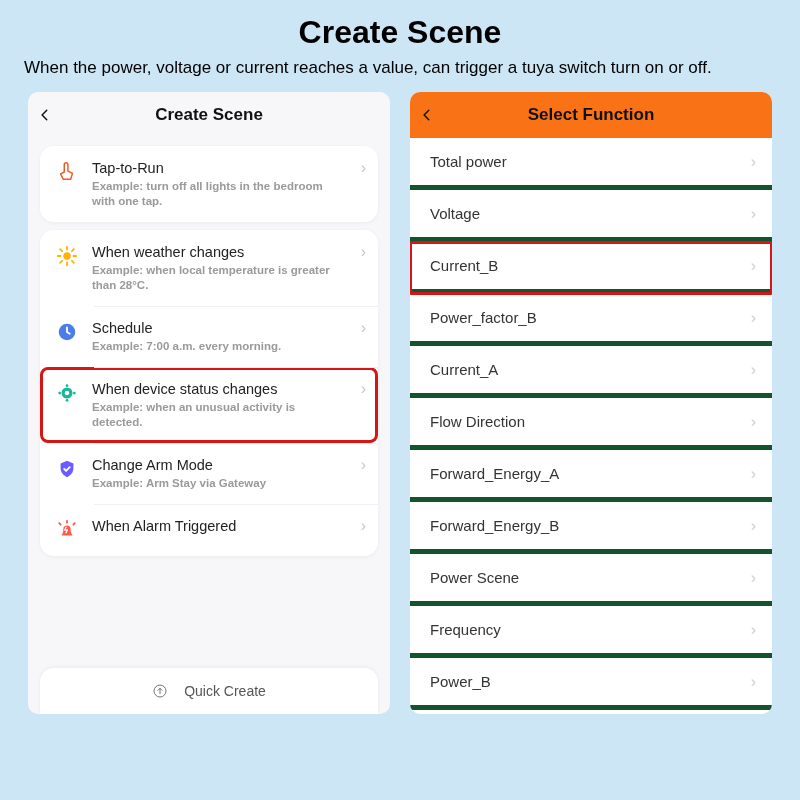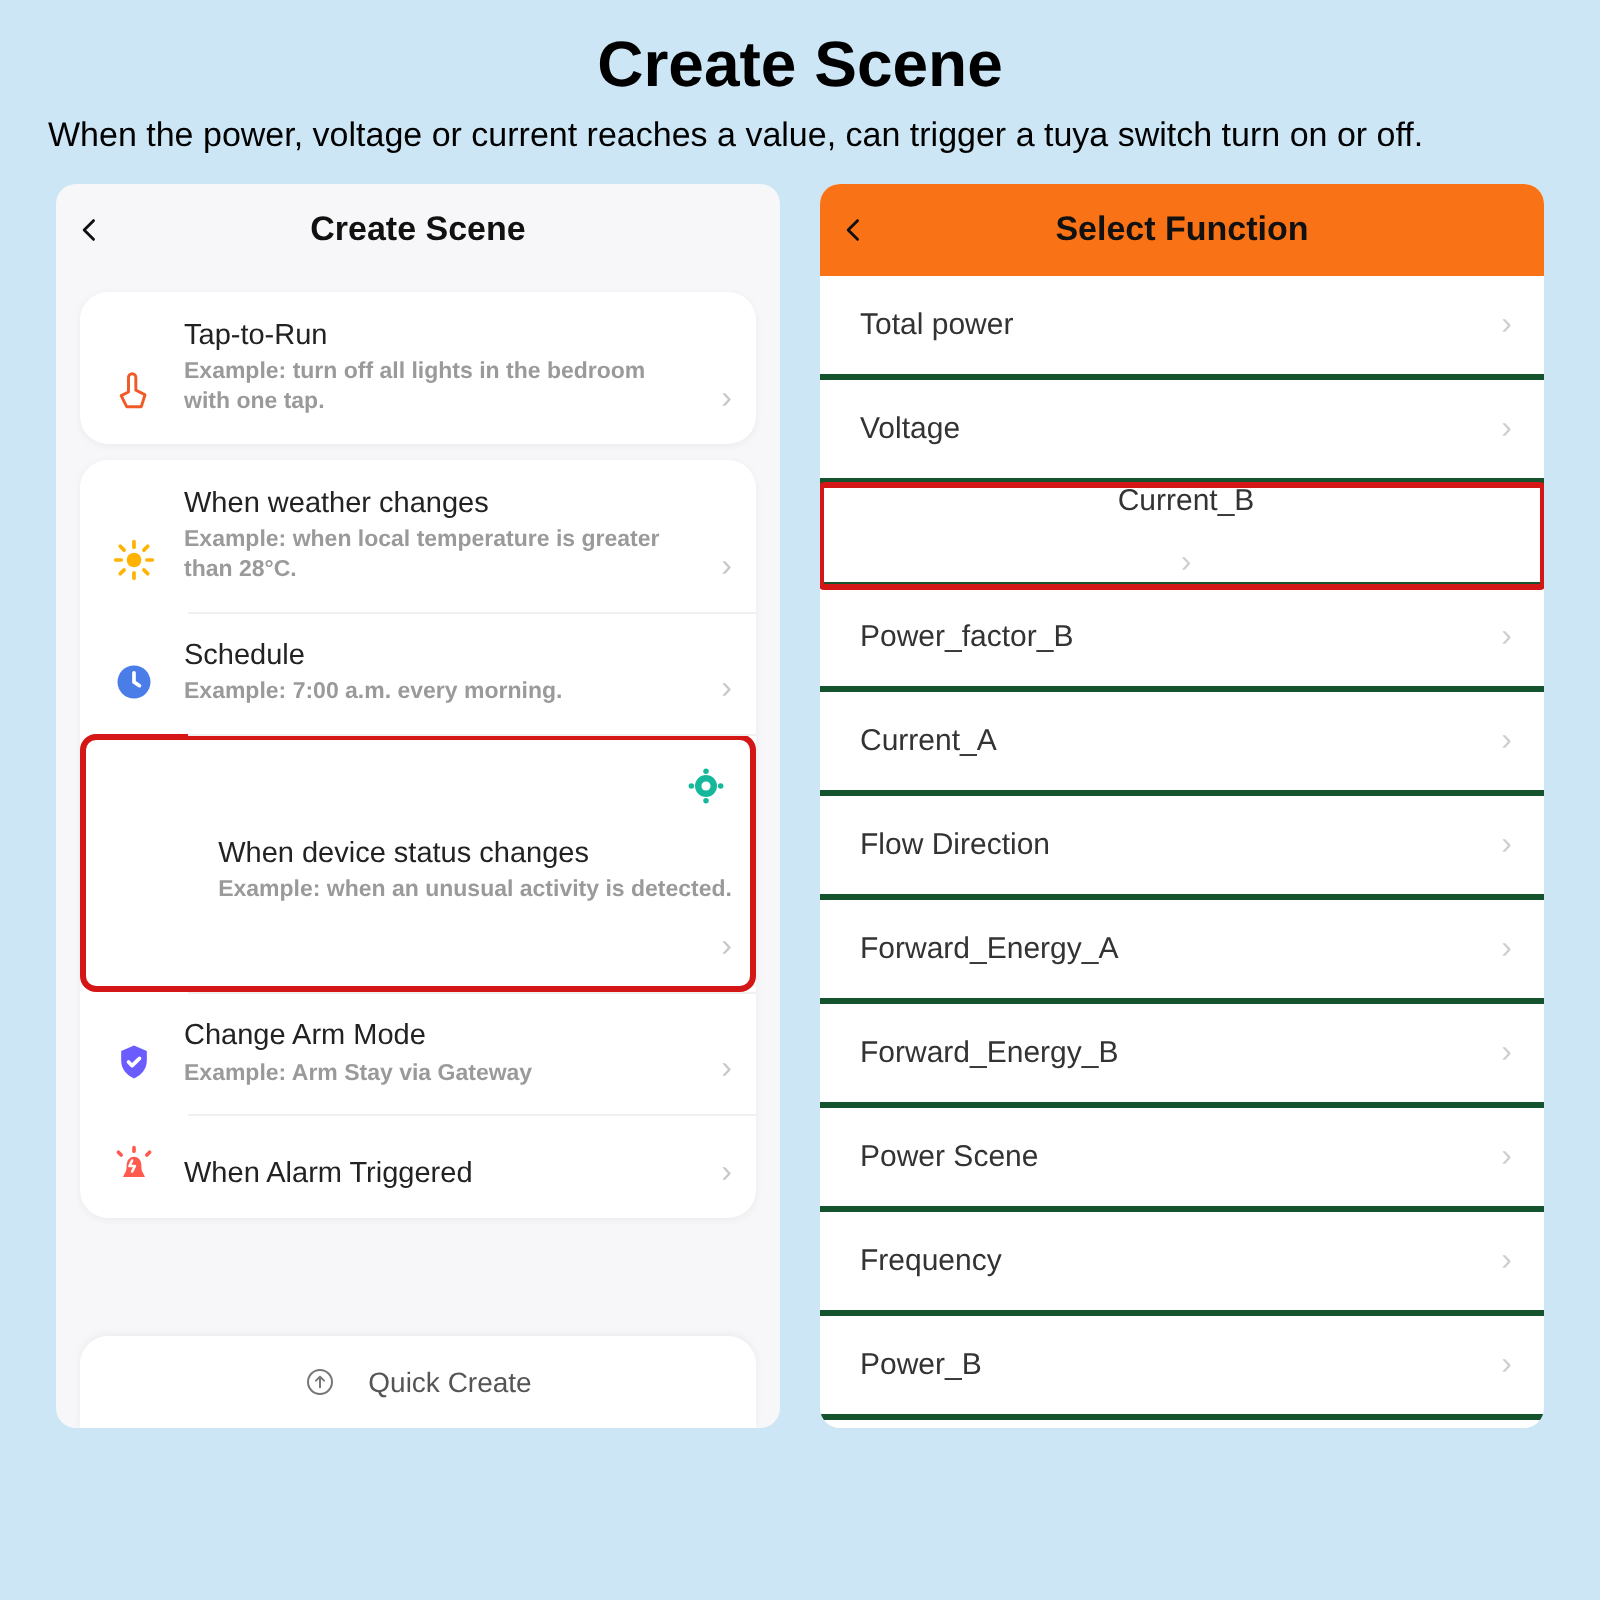--- a/index.html
+++ b/index.html
@@ -9,31 +9,31 @@
   .phones { display: flex; gap: 20px; padding: 0 28px; }
   .phone { flex: 1; background: #f7f7f9; border-radius: 10px; height: 622px; overflow: hidden; position: relative; }
   .phone.right { background: #fff; }
   
   .ph-header { display: flex; align-items: center; height: 46px; padding: 0 10px; background: transparent; }
   .phone.right .ph-header { background: #f97316; justify-content: center; }
   .back { width: 30px; font-size: 22px; color: #111; text-align: center; }
   .ph-title { flex: 1; text-align: center; font-size: 17px; font-weight: 600; color: #111; padding-right: 30px; }
   
   .card-group { margin: 8px 12px 0; background: #fff; border-radius: 14px; box-shadow: 0 1px 4px rgba(0,0,0,0.05); }
-  .card-row { display: flex; align-items: flex-end; padding: 13px 12px 13px 14px; gap: 12px; position: relative; }
+  .card-row { display: flex; align-items: flex-start; padding: 13px 12px 13px 14px; gap: 12px; position: relative; }
   .card-row + .card-row::before { content: ""; position: absolute; top: 0; left: 54px; right: 0; height: 1px; background: #f0f0f0; }
   .c-icon { width: 26px; height: 26px; display: flex; align-items: center; justify-content: center; flex-shrink: 0; }
   .c-text { flex: 1; min-width: 0; }
   .c-title { font-size: 14.5px; color: #222; font-weight: 500; line-height: 1.25; }
   .c-sub { font-size: 11.5px; color: #9a9a9a; line-height: 1.3; margin-top: 2px; font-weight: bold; }
   .chev { font-size: 16px; color: #c8c8c8; flex-shrink: 0; }
-  .highlight-red { outline: 3px solid #d41616; outline-offset: -3px; border-radius: 8px; flex-direction: column; }
+  .highlight-red { outline: 3px solid #d41616; outline-offset: -3px; border-radius: 8px; }
   .quick-create { position: absolute; bottom: 0; left: 12px; right: 12px; height: 46px; background: #fff; border-radius: 14px 14px 0 0; display: flex; align-items: center; justify-content: center; gap: 16px; font-size: 14px; color: #555; box-shadow: 0 -1px 4px rgba(0,0,0,0.05); }
   
-  .func-row { display: flex; align-items: center; justify-content: space-between; height: 52px; padding: 0 16px 0 20px; border-bottom: 3px solid #14532d; font-size: 15px; color: #333; position: relative; }
+  .func-row { display: flex; align-items: center; justify-content: space-between; height: 52px; padding: 0 16px 0 20px; border-bottom: 5px solid #14532d; font-size: 15px; color: #333; position: relative; }
   .func-row .chev { color: #cfcfcf; }
   .func-row.highlight-red { outline: 3px solid #d41616; outline-offset: -2px; border-radius: 2px; }
   
   svg { display: block; }
 </style>
 </head>
 <body>
 
 <div class="banner-title">Create Scene</div>
 <div class="banner-sub">When the power, voltage or current reaches a value, can trigger a tuya switch turn on or off.</div>

